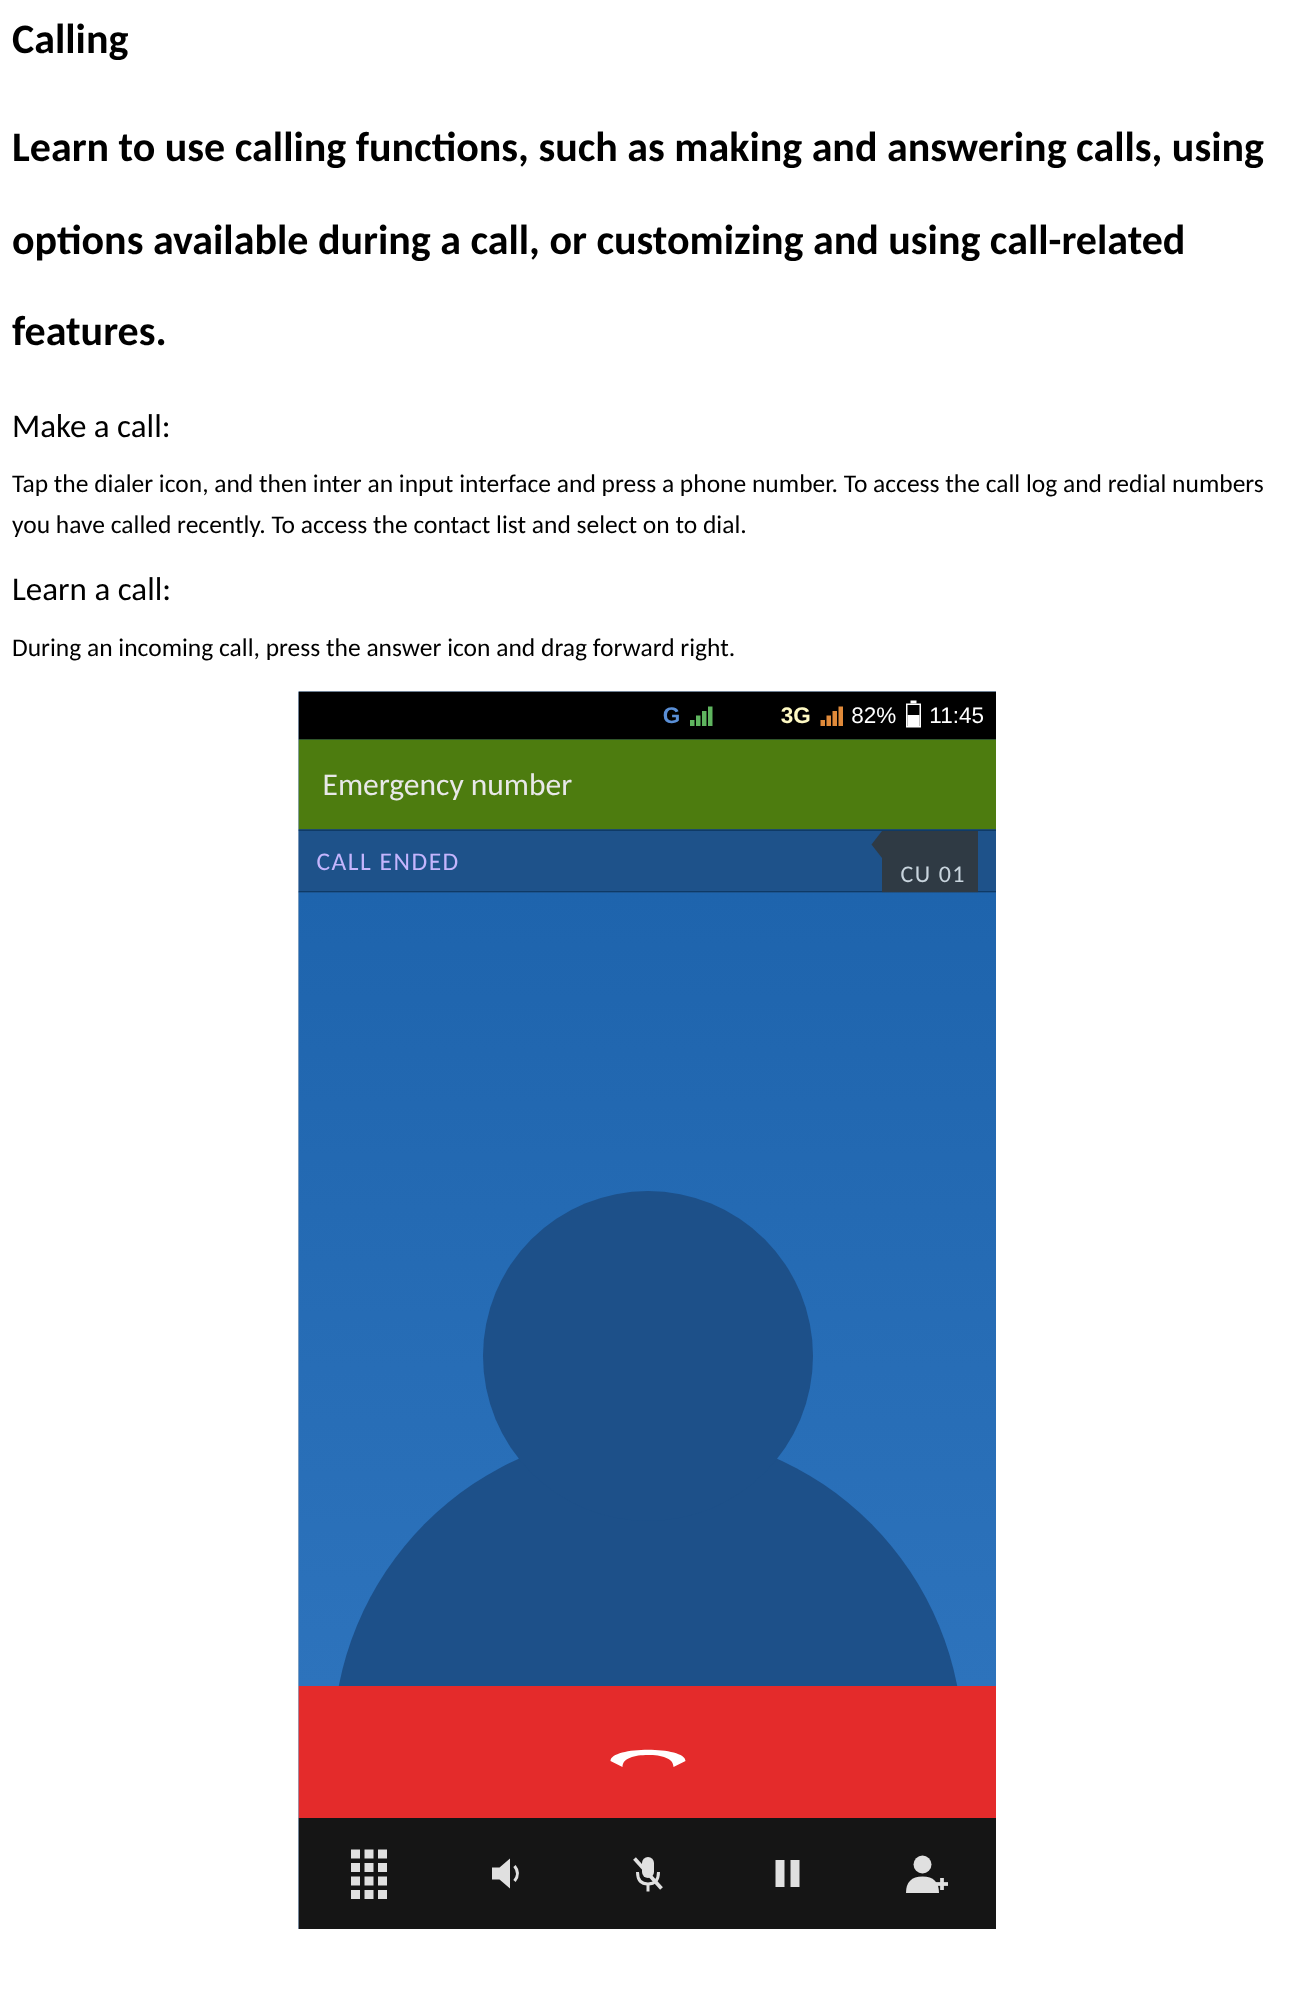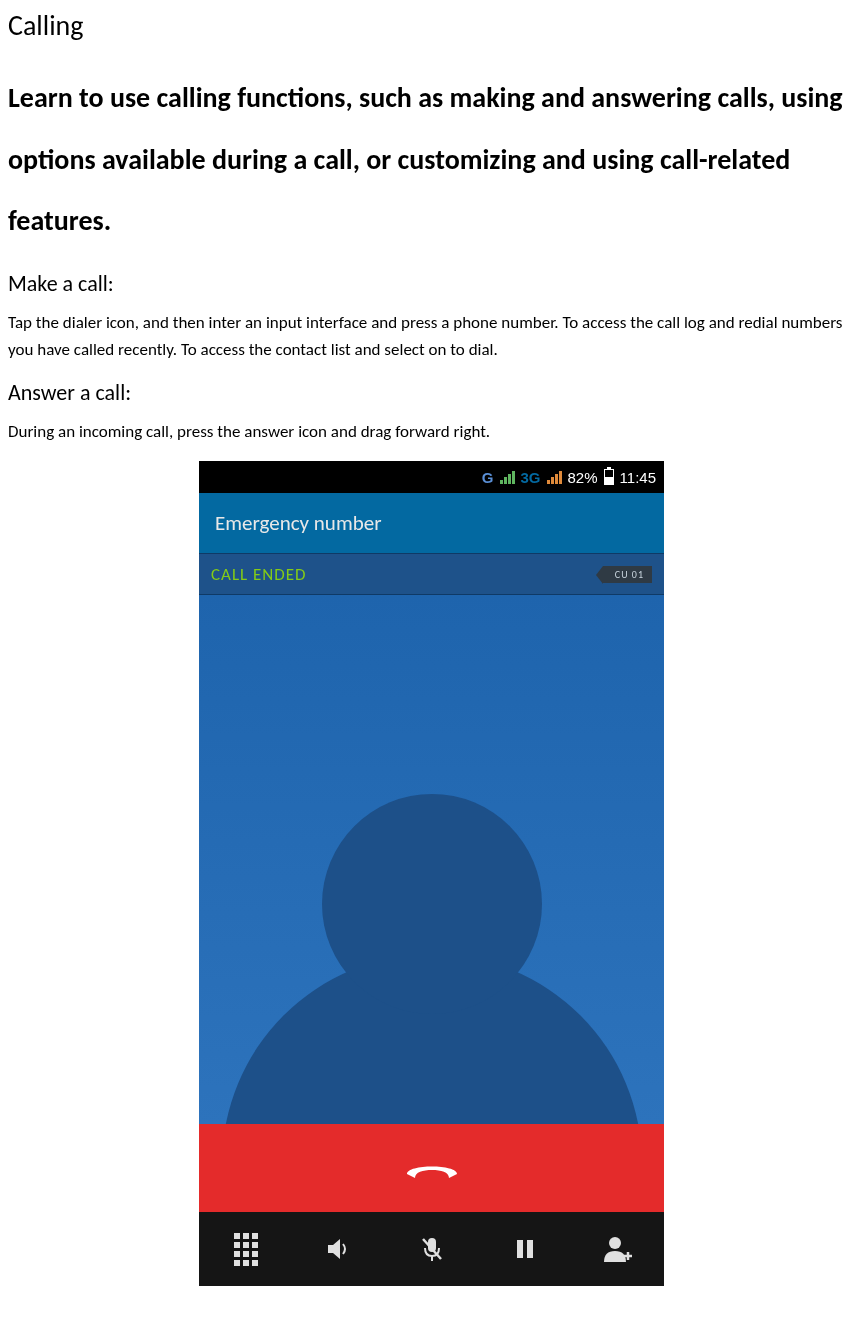--- a/index.html
+++ b/index.html
@@ -5,21 +5,21 @@
     * { margin: 0; padding: 0; box-sizing: border-box; }
     body {
       font-family: Calibri, Arial, sans-serif;
       width: 863px;
       background: #fff;
       color: #000;
       padding: 8px 8px 8px 8px;
     }
     .h1 {
       font-size: 28px;
-      font-weight: normal;
+      font-weight: bold;
       margin-bottom: 24px;
     }
     .intro {
       font-size: 28px;
       font-weight: bold;
       line-height: 2.2;
       margin-bottom: 18px;
     }
     .h2 {
       font-size: 22px;
@@ -65,57 +65,57 @@
     .sig-icon span {
       width: 3px;
       background: #fff;
     }
     .sig-icon.green span { background: #5fb55f; }
     .sig-icon.orange span { background: #e08a3a; }
     .sig-icon span:nth-child(1){height:4px}
     .sig-icon span:nth-child(2){height:7px}
     .sig-icon span:nth-child(3){height:10px}
     .sig-icon span:nth-child(4){height:13px}
-    .threeg { color: #0369a1; font-weight: bold; }
+    .threeg { color: #fef9c3; font-weight: bold; margin-left: 40px; }
     .batt {
       width: 10px; height: 16px; border: 1px solid #fff; position: relative;
       background: linear-gradient(to top, #fff 51%, transparent 51%);
     }
     .batt::before {
       content:''; position:absolute; top:-3px; left:2px; width:4px; height:2px; background:#fff;
     }
     .caller-bar {
       height: 60px;
-      background: #0369a1;
+      background: #4d7c0f;
       color: #e8e8e8;
       font-size: 21px;
       display: flex;
       align-items: center;
       padding: 0 16px;
     }
     .ended-bar {
       height: 42px;
       background: #1e528a;
       display: flex;
       align-items: center;
       justify-content: space-between;
       padding: 0 12px;
       border-top: 1px solid #0f3a66;
       border-bottom: 1px solid #0f3a66;
     }
     .ended-bar .lbl {
-      color: #84cc16;
+      color: #c4b5fd;
       font-size: 17px;
       letter-spacing: 1px;
     }
     .sim-tag {
       background: #2f3a44;
       color: #c8d4dd;
-      font-size: 10px;
-      padding: 2px 8px 2px 12px;
+      font-size: 16px;
+      padding: 20px 8px 2px 12px;
       position: relative;
       letter-spacing: 1px;
     }
     .sim-tag::before {
       content:'';
       position:absolute;
       left:-7px; top:0;
       border-top: 9px solid transparent;
       border-bottom: 9px solid transparent;
       border-right: 7px solid #2f3a44;
@@ -197,21 +197,21 @@
 </head>
 <body>
 
 <h1 class="h1">Calling</h1>
 
 <p class="intro">Learn to use calling functions, such as making and answering calls, using options available during a call, or customizing and using call-related features.</p>
 
 <h2 class="h2">Make a call:</h2>
 <p class="body-text">Tap the dialer icon, and then inter an input interface and press a phone number. To access the call log and redial numbers you have called recently. To access the contact list and select on to dial.</p>
 
-<h2 class="h2">Answer a call:</h2>
+<h2 class="h2">Learn a call:</h2>
 <p class="body-text">During an incoming call, press the answer icon and drag forward right.</p>
 
 <div class="phone-wrap">
   <div class="phone">
 
     <div class="status-bar">
       <span class="g">G</span>
       <span class="sig-icon green">
           <span></span>
           <span></span>

